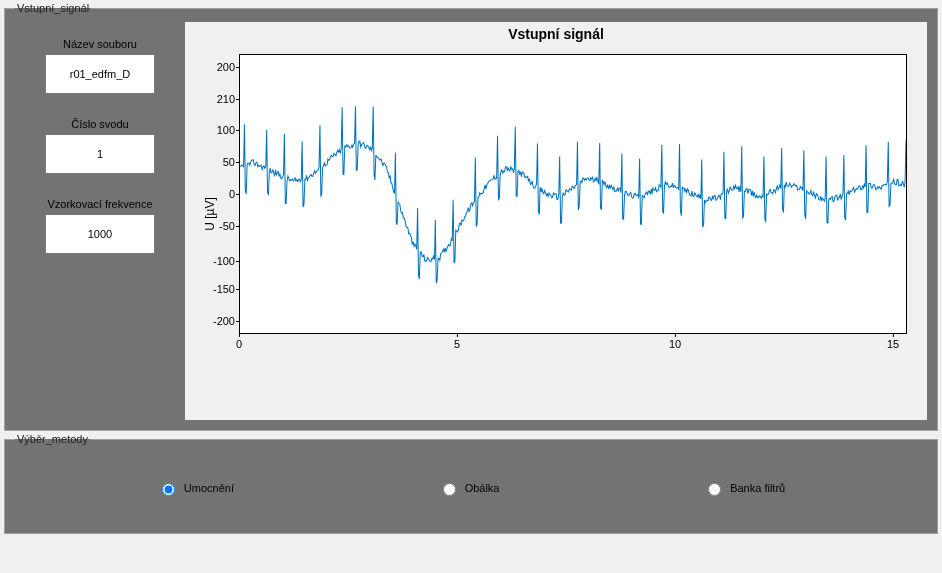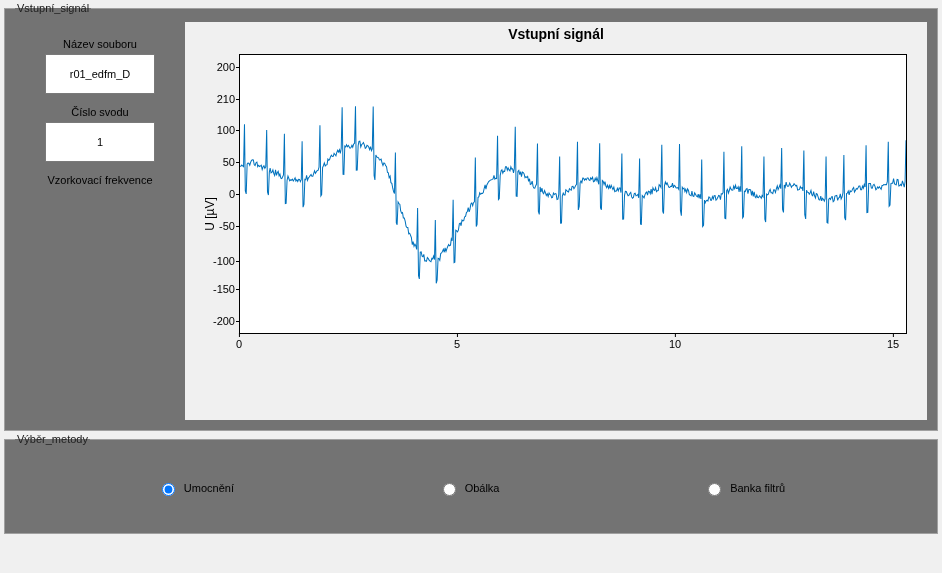--- a/index.html
+++ b/index.html
@@ -42,21 +42,21 @@
     color: #000;
   }
   .text-input {
     width: 110px;
     height: 40px;
     border: 1px solid #7a7a7a;
     background: #fff;
     text-align: center;
     font-family: inherit;
     font-size: 11px;
-    margin-bottom: 12px;
+    margin-bottom: 24px;
     padding: 2px 4px;
   }
   .load-button {
     width: 170px;
     height: 40px;
     border: 1px solid #2f6fb0;
     background: #e5f1fb;
     color: #000;
     font-family: inherit;
     font-size: 11px;
@@ -169,20 +169,21 @@
 
 <fieldset class="panel">
   <legend>Vstupní_signál</legend>
   <div class="signal-body">
     <div class="controls">
       <div class="field-label">Název souboru</div>
       <input type="text" class="text-input" value="r01_edfm_D" style="">
       <div class="field-label">Číslo svodu</div>
       <input type="text" class="text-input" value="1" style="">
       <div class="field-label">Vzorkovací frekvence</div>
+      <input type="text" class="text-input" value="1000" style="">
     </div>
     <div class="chart-area">
       <div class="chart-title">Vstupní signál</div>
       <div class="axes-wrap">
         <div class="plot-box">
           <svg class="signal-svg" id="signal-svg" preserveAspectRatio="none" viewBox="0 0 654 280">
               <path d="M0.0 112.1 L0.9 112.1 L1.7 110.8 L2.6 111.6 L3.5 112.5 L4.4 69.7 L5.2 136.8 L6.1 139.9 L7.0 109.9 L7.8 108.9 L8.7 109.0 L9.6 111.0 L10.5 107.9 L11.3 106.2 L12.2 105.5 L13.1 105.7 L14.0 110.6 L14.8 111.4 L15.7 108.5 L16.6 107.8 L17.4 112.4 L18.3 111.1 L19.2 112.3 L20.1 111.6 L20.9 110.9 L21.8 115.3 L22.7 112.6 L23.5 111.6 L24.4 114.1 L25.3 112.6 L26.2 75.6 L27.0 137.8 L27.9 141.0 L28.8 117.9 L29.6 113.8 L30.5 118.7 L31.4 118.1 L32.3 115.8 L33.1 119.3 L34.0 121.4 L34.9 115.7 L35.8 121.2 L36.6 118.6 L37.5 117.2 L38.4 121.7 L39.2 119.9 L40.1 124.1 L41.0 124.5 L41.9 122.7 L42.7 120.8 L43.6 79.3 L44.5 149.7 L45.3 149.4 L46.2 126.5 L47.1 121.9 L48.0 124.4 L48.8 126.7 L49.7 125.8 L50.6 126.0 L51.4 125.0 L52.3 126.8 L53.2 125.4 L54.1 123.8 L54.9 126.9 L55.8 125.6 L56.7 127.4 L57.6 125.2 L58.4 125.3 L59.3 127.6 L60.2 125.4 L61.0 86.9 L61.9 153.3 L62.8 150.4 L63.7 125.3 L64.5 125.7 L65.4 121.2 L66.3 126.2 L67.1 124.0 L68.0 122.9 L68.9 121.5 L69.8 120.4 L70.6 122.2 L71.5 122.2 L72.4 119.2 L73.2 116.7 L74.1 119.1 L75.0 117.6 L75.9 116.3 L76.7 116.1 L77.6 113.0 L78.5 70.7 L79.4 142.0 L80.2 140.6 L81.1 113.3 L82.0 111.3 L82.8 108.7 L83.7 111.8 L84.6 110.8 L85.5 110.4 L86.3 104.8 L87.2 106.1 L88.1 104.9 L88.9 102.4 L89.8 100.9 L90.7 102.2 L91.6 102.0 L92.4 99.1 L93.3 100.2 L94.2 101.5 L95.0 98.3 L95.9 95.9 L96.8 97.7 L97.7 95.4 L98.5 99.2 L99.4 94.2 L100.3 52.7 L101.2 120.2 L102.0 120.3 L102.9 91.7 L103.8 92.6 L104.6 90.5 L105.5 92.4 L106.4 91.0 L107.3 92.6 L108.1 94.0 L109.0 93.2 L109.9 90.9 L110.7 92.9 L111.6 89.7 L112.5 88.9 L113.4 51.6 L114.2 116.1 L115.1 116.0 L116.0 91.4 L116.8 87.0 L117.7 86.7 L118.6 92.6 L119.5 90.2 L120.3 89.4 L121.2 88.2 L122.1 90.5 L123.0 94.0 L123.8 93.3 L124.7 90.9 L125.6 91.6 L126.4 92.7 L127.3 95.3 L128.2 92.2 L129.1 96.3 L129.9 94.5 L130.8 51.8 L131.7 121.5 L132.5 125.9 L133.4 100.8 L134.3 102.7 L135.2 103.2 L136.0 103.4 L136.9 105.7 L137.8 105.5 L138.6 104.8 L139.5 108.8 L140.4 111.3 L141.3 108.8 L142.1 109.2 L143.0 111.4 L143.9 112.5 L144.8 118.3 L145.6 118.5 L146.5 123.7 L147.4 122.0 L148.2 128.6 L149.1 129.3 L150.0 134.2 L150.9 137.9 L151.7 139.6 L152.6 98.1 L153.5 169.1 L154.3 170.9 L155.2 148.0 L156.1 149.6 L157.0 150.6 L157.8 157.1 L158.7 159.4 L159.6 158.8 L160.4 164.1 L161.3 164.1 L162.2 167.4 L163.1 172.6 L163.9 173.8 L164.8 173.7 L165.7 180.2 L166.6 179.5 L167.4 181.4 L168.3 184.0 L169.2 191.1 L170.0 187.9 L170.9 192.7 L171.8 190.5 L172.7 192.4 L173.5 195.8 L174.4 154.1 L175.3 222.2 L176.1 225.5 L177.0 198.5 L177.9 198.3 L178.8 202.6 L179.6 203.2 L180.5 200.8 L181.4 207.4 L182.2 207.2 L183.1 207.8 L184.0 204.0 L184.9 205.0 L185.7 206.7 L186.6 207.6 L187.5 208.2 L188.4 204.8 L189.2 205.4 L190.1 202.5 L191.0 206.0 L191.8 166.1 L192.7 229.9 L193.6 226.6 L194.5 204.7 L195.3 205.0 L196.2 206.8 L197.1 199.9 L197.9 199.4 L198.8 197.9 L199.7 195.7 L200.6 198.7 L201.4 194.2 L202.3 197.8 L203.2 195.0 L204.0 192.9 L204.9 190.9 L205.8 192.1 L206.7 191.5 L207.5 185.1 L208.4 187.2 L209.3 145.9 L210.2 209.1 L211.0 208.7 L211.9 176.4 L212.8 177.1 L213.6 178.1 L214.5 176.4 L215.4 170.0 L216.3 169.3 L217.1 172.0 L218.0 166.2 L218.9 167.1 L219.7 166.9 L220.6 162.9 L221.5 162.5 L222.4 158.5 L223.2 157.9 L224.1 153.6 L225.0 158.1 L225.8 155.4 L226.7 150.0 L227.6 149.0 L228.5 151.8 L229.3 148.8 L230.2 147.8 L231.1 103.2 L232.0 172.7 L232.8 170.7 L233.7 143.6 L234.6 142.7 L235.4 138.9 L236.3 140.3 L237.2 139.3 L238.1 139.4 L238.9 138.5 L239.8 134.2 L240.7 130.7 L241.5 135.1 L242.4 130.9 L243.3 129.2 L244.2 127.5 L245.0 126.7 L245.9 126.0 L246.8 125.7 L247.6 125.3 L248.5 124.8 L249.4 121.2 L250.3 125.0 L251.1 124.1 L252.0 124.4 L252.9 81.3 L253.8 145.6 L254.6 144.6 L255.5 121.5 L256.4 116.5 L257.2 115.6 L258.1 119.0 L259.0 117.0 L259.9 117.3 L260.7 112.5 L261.6 112.5 L262.5 116.1 L263.3 113.7 L264.2 115.7 L265.1 116.7 L266.0 112.7 L266.8 115.0 L267.7 114.6 L268.6 118.8 L269.4 114.2 L270.3 72.2 L271.2 142.1 L272.1 142.3 L272.9 117.3 L273.8 116.2 L274.7 120.5 L275.6 117.5 L276.4 122.6 L277.3 117.9 L278.2 118.5 L279.0 119.7 L279.9 123.6 L280.8 122.6 L281.7 123.4 L282.5 122.3 L283.4 127.3 L284.3 124.6 L285.1 130.4 L286.0 129.9 L286.9 127.1 L287.8 132.4 L288.6 133.9 L289.5 134.1 L290.4 131.6 L291.2 130.0 L292.1 89.1 L293.0 157.6 L293.9 160.6 L294.7 132.9 L295.6 137.9 L296.5 134.0 L297.4 138.7 L298.2 139.7 L299.1 136.6 L300.0 138.8 L300.8 141.4 L301.7 139.8 L302.6 142.5 L303.5 139.0 L304.3 140.5 L305.2 141.2 L306.1 143.8 L306.9 143.4 L307.8 139.1 L308.7 140.5 L309.6 139.5 L310.4 139.8 L311.3 145.6 L312.2 145.1 L313.0 140.7 L313.9 102.2 L314.8 169.4 L315.7 169.2 L316.5 142.1 L317.4 139.1 L318.3 140.9 L319.2 140.9 L320.0 135.8 L320.9 136.6 L321.8 137.5 L322.6 137.9 L323.5 134.7 L324.4 135.5 L325.3 136.2 L326.1 132.4 L327.0 132.2 L327.9 134.6 L328.7 133.4 L329.6 131.5 L330.5 130.3 L331.4 87.5 L332.2 156.0 L333.1 152.6 L334.0 128.7 L334.8 126.9 L335.7 128.7 L336.6 124.0 L337.5 124.1 L338.3 126.1 L339.2 124.8 L340.1 125.8 L341.0 123.8 L341.8 123.8 L342.7 125.8 L343.6 126.4 L344.4 123.8 L345.3 125.0 L346.2 123.1 L347.1 127.7 L347.9 127.3 L348.8 124.2 L349.7 126.5 L350.5 123.5 L351.4 126.8 L352.3 130.2 L353.2 88.9 L354.0 154.0 L354.9 155.8 L355.8 126.3 L356.6 127.1 L357.5 130.4 L358.4 127.5 L359.3 132.0 L360.1 133.7 L361.0 131.1 L361.9 134.3 L362.8 131.5 L363.6 134.7 L364.5 131.3 L365.4 133.6 L366.2 135.4 L367.1 133.0 L368.0 137.6 L368.9 137.0 L369.7 136.9 L370.6 134.3 L371.5 136.8 L372.3 133.9 L373.2 133.9 L374.1 138.6 L375.0 99.2 L375.8 165.4 L376.7 165.2 L377.6 141.3 L378.4 137.3 L379.3 137.5 L380.2 139.7 L381.1 141.8 L381.9 141.4 L382.8 139.4 L383.7 138.3 L384.6 142.9 L385.4 144.3 L386.3 143.5 L387.2 139.6 L388.0 139.2 L388.9 141.9 L389.8 141.4 L390.7 140.5 L391.5 143.8 L392.4 104.3 L393.3 170.3 L394.1 170.6 L395.0 141.5 L395.9 142.6 L396.8 143.8 L397.6 140.9 L398.5 138.8 L399.4 138.0 L400.2 141.2 L401.1 137.2 L402.0 137.6 L402.9 139.7 L403.7 135.0 L404.6 140.1 L405.5 133.8 L406.4 136.0 L407.2 136.5 L408.1 133.6 L409.0 137.6 L409.8 136.7 L410.7 136.5 L411.6 130.7 L412.5 131.8 L413.3 133.3 L414.2 90.4 L415.1 157.3 L415.9 159.7 L416.8 131.8 L417.7 127.9 L418.6 130.2 L419.4 128.8 L420.3 131.2 L421.2 133.2 L422.0 133.4 L422.9 132.2 L423.8 132.4 L424.7 129.0 L425.5 133.9 L426.4 131.3 L427.3 132.1 L428.2 133.7 L429.0 133.9 L429.9 133.6 L430.8 135.2 L431.6 89.6 L432.5 156.5 L433.4 161.8 L434.3 133.3 L435.1 134.8 L436.0 134.1 L436.9 137.6 L437.7 135.4 L438.6 138.5 L439.5 134.8 L440.4 136.5 L441.2 140.4 L442.1 141.4 L443.0 141.8 L443.8 137.1 L444.7 142.0 L445.6 142.5 L446.5 138.9 L447.3 140.3 L448.2 142.0 L449.1 142.9 L450.0 140.1 L450.8 144.3 L451.7 140.3 L452.6 145.0 L453.4 105.2 L454.3 172.8 L455.2 171.5 L456.1 146.1 L456.9 148.8 L457.8 146.9 L458.7 146.2 L459.5 147.1 L460.4 143.0 L461.3 143.4 L462.2 146.4 L463.0 146.4 L463.9 142.7 L464.8 145.0 L465.6 141.7 L466.5 141.6 L467.4 146.3 L468.3 145.3 L469.1 143.6 L470.0 141.5 L470.9 141.9 L471.8 145.7 L472.6 139.8 L473.5 140.2 L474.4 138.5 L475.2 97.5 L476.1 164.3 L477.0 164.8 L477.9 136.5 L478.7 135.2 L479.6 139.1 L480.5 136.5 L481.3 133.0 L482.2 135.1 L483.1 136.2 L484.0 136.0 L484.8 132.1 L485.7 134.5 L486.6 131.2 L487.4 134.4 L488.3 134.4 L489.2 132.7 L490.1 137.8 L490.9 132.4 L491.8 137.7 L492.7 91.9 L493.6 164.0 L494.4 162.7 L495.3 137.2 L496.2 137.5 L497.0 135.1 L497.9 134.6 L498.8 139.7 L499.7 135.4 L500.5 135.5 L501.4 135.9 L502.3 141.5 L503.1 136.9 L504.0 142.4 L504.9 137.9 L505.8 142.7 L506.6 143.7 L507.5 141.0 L508.4 143.6 L509.2 143.7 L510.1 141.8 L511.0 142.7 L511.9 144.3 L512.7 141.4 L513.6 142.8 L514.5 102.3 L515.4 165.4 L516.2 168.3 L517.1 140.1 L518.0 140.9 L518.8 140.3 L519.7 137.2 L520.6 135.3 L521.5 138.8 L522.3 138.8 L523.2 139.6 L524.1 135.7 L524.9 135.8 L525.8 138.5 L526.7 134.7 L527.6 131.9 L528.4 135.6 L529.3 133.3 L530.2 130.9 L531.0 134.7 L531.9 93.6 L532.8 155.5 L533.7 158.6 L534.5 130.9 L535.4 133.1 L536.3 128.1 L537.2 131.7 L538.0 132.3 L538.9 131.8 L539.8 129.1 L540.6 130.8 L541.5 133.2 L542.4 131.7 L543.3 131.5 L544.1 129.7 L545.0 130.7 L545.9 131.9 L546.7 131.3 L547.6 136.0 L548.5 135.7 L549.4 135.4 L550.2 132.5 L551.1 134.3 L552.0 133.6 L552.8 136.9 L553.7 96.2 L554.6 160.8 L555.5 165.2 L556.3 136.2 L557.2 138.1 L558.1 138.4 L559.0 140.3 L559.8 139.0 L560.7 136.4 L561.6 141.0 L562.4 141.8 L563.3 137.7 L564.2 141.8 L565.1 144.0 L565.9 139.6 L566.8 140.1 L567.7 142.8 L568.5 145.6 L569.4 146.1 L570.3 142.0 L571.2 147.0 L572.0 144.3 L572.9 145.3 L573.8 147.2 L574.6 144.8 L575.5 102.3 L576.4 168.6 L577.3 169.2 L578.1 145.2 L579.0 144.2 L579.9 145.4 L580.8 142.9 L581.6 142.6 L582.5 147.7 L583.4 146.8 L584.2 142.1 L585.1 141.8 L586.0 141.5 L586.9 146.4 L587.7 144.0 L588.6 143.5 L589.5 139.9 L590.3 145.0 L591.2 143.1 L592.1 138.8 L593.0 100.8 L593.8 163.8 L594.7 166.3 L595.6 139.5 L596.4 139.2 L597.3 137.1 L598.2 140.8 L599.1 136.7 L599.9 137.7 L600.8 137.0 L601.7 134.6 L602.6 133.4 L603.4 138.1 L604.3 136.6 L605.2 134.5 L606.0 135.2 L606.9 133.6 L607.8 131.9 L608.7 132.0 L609.5 135.8 L610.4 135.7 L611.3 132.1 L612.1 134.1 L613.0 130.5 L613.9 133.0 L614.8 90.9 L615.6 158.8 L616.5 158.6 L617.4 129.5 L618.2 129.5 L619.1 129.4 L620.0 134.0 L620.9 134.2 L621.7 131.1 L622.6 130.3 L623.5 132.0 L624.4 135.7 L625.2 135.0 L626.1 133.0 L627.0 134.1 L627.8 132.7 L628.7 133.9 L629.6 135.2 L630.5 131.5 L631.3 131.4 L632.2 130.4 L633.1 130.6 L633.9 130.5 L634.8 130.7 L635.7 127.4 L636.6 87.3 L637.4 152.4 L638.3 151.1 L639.2 129.4 L640.0 129.1 L640.9 129.1 L641.8 124.4 L642.7 129.6 L643.5 130.6 L644.4 130.8 L645.3 125.2 L646.2 125.5 L647.0 131.9 L647.9 131.5 L648.8 130.3 L649.6 131.5 L650.5 126.8 L651.4 129.7 L652.3 133.1 L653.1 127.7 L654.0 85.9 " fill="none" stroke="#0072bd" stroke-width="1"></path>
             </svg>
         </div>
         <div class="ylabel">U [µV]</div>

